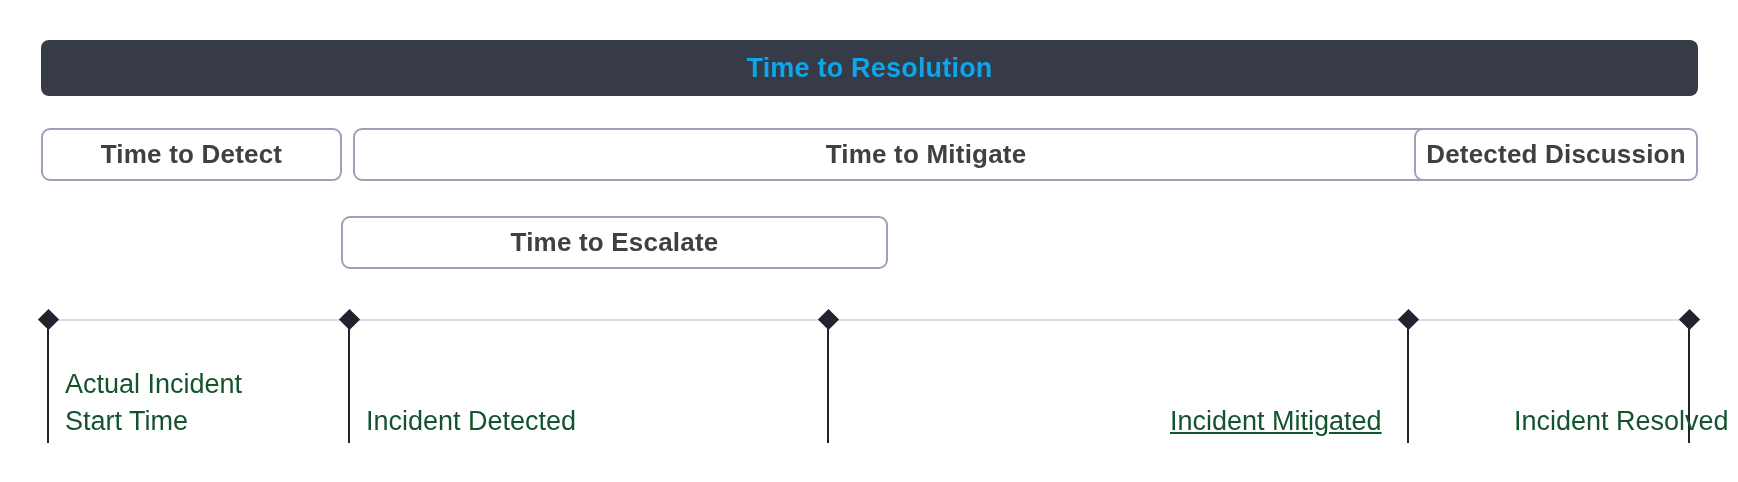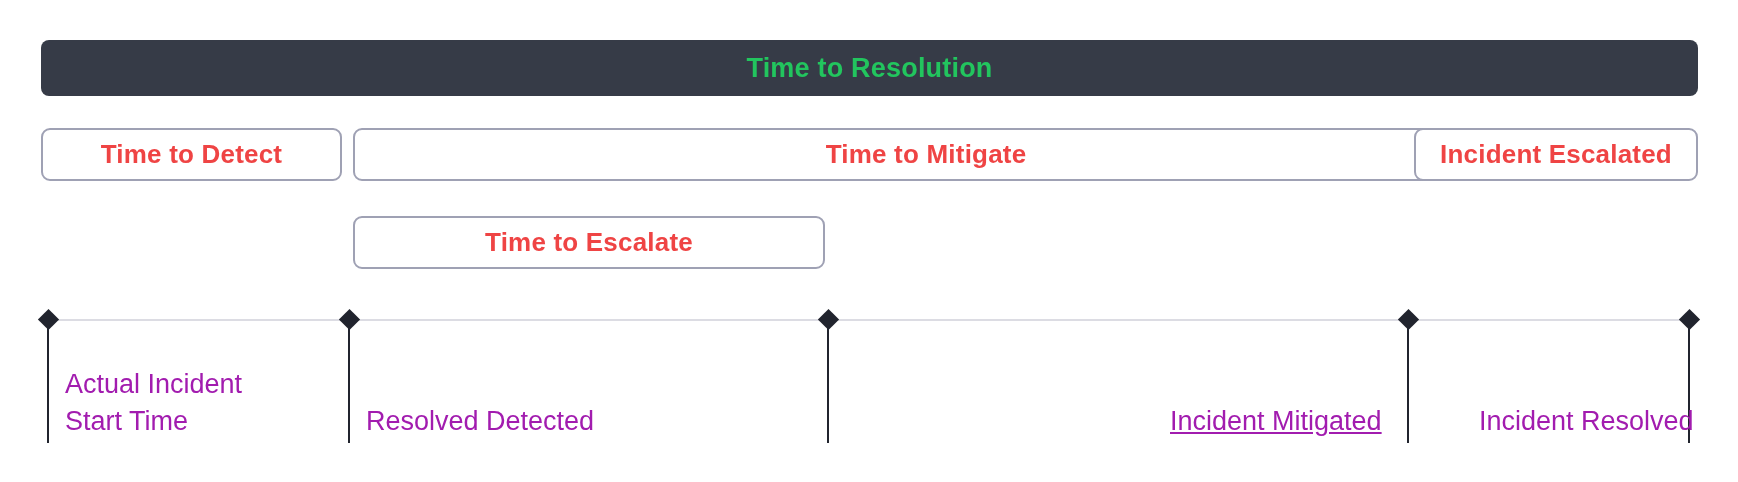--- a/index.html
+++ b/index.html
@@ -13,47 +13,47 @@
   }
   .title-bar {
     position: absolute;
     left: 41px; top: 40px;
     width: 1657px; height: 56px;
     background: #363b47;
     border-radius: 8px;
     display: flex; align-items: center; justify-content: center;
   }
   .title-bar span {
-    color: #22c55e;
+    color: #0ea5e9;
     font-size: 27px;
     font-weight: bold;
     letter-spacing: 0.2px;
   }
   .phase-box {
     position: absolute;
     height: 53px;
     box-sizing: border-box;
     background: #ffffff;
     border: 2px solid #9fa1b4;
     border-radius: 9px;
     display: flex; align-items: center; justify-content: center;
   }
   .phase-box span {
-    color: #ef4444;
+    color: #404040;
     font-size: 26px;
     font-weight: bold;
     letter-spacing: 0.2px;
     text-align: right;
   }
   .row1 { top: 128px; }
   .row2 { top: 216px; }
   .box-detect     { left: 41px;   width: 301px; }
   .box-mitigate   { left: 353px;  width: 1146px; }
   .box-discussion { left: 1414px; width: 284px; }
-  .box-escalate   { left: 353px;  width: 472px; }
+  .box-escalate   { left: 341px;  width: 547px; }
   .box-repair     { left: 835px;  width: 568px; }
 
   .axis-line {
     position: absolute;
     left: 48px; top: 319px;
     width: 1641px; height: 2px;
     background: #dcdce3;
   }
   .diamond {
     position: absolute;
@@ -71,46 +71,46 @@
   .d1 { left: 41px; }  .v1 { left: 47px; }
   .d2 { left: 342px; } .v2 { left: 348px; }
   .d3 { left: 821px; } .v3 { left: 827px; }
   .d4 { left: 1401px; }.v4 { left: 1407px; }
   .d5 { left: 1682px; }.v5 { left: 1688px; }
 
   .event-label {
     position: absolute;
     font-size: 27px;
     line-height: 37px;
-    color: #a21caf;
+    color: #14532d;
     white-space: pre-line;
   }
   .lbl-start     { left: 65px;   top: 366px; }
   .lbl-detected  { left: 366px;  top: 403px; }
   .lbl-escalated { left: 845px;  top: 403px; }
   .lbl-mitigated { left: 1170px; top: 403px; text-decoration: underline; }
-  .lbl-resolved  { left: 1479px; top: 403px; }
+  .lbl-resolved  { left: 1514px; top: 403px; }
 </style>
 </head>
 <body>
 
 <div class="canvas">
 
   <div class="title-bar">
     <span>Time to Resolution</span>
   </div>
 
   <div class="phase-box row1 box-detect">
     <span>Time to Detect</span>
   </div>
   <div class="phase-box row1 box-mitigate">
     <span>Time to Mitigate</span>
   </div>
   <div class="phase-box row1 box-discussion">
-    <span>Incident Escalated</span>
+    <span>Detected Discussion</span>
   </div>
 
   <div class="phase-box row2 box-escalate">
     <span>Time to Escalate</span>
   </div>
 
   <div class="axis-line"></div>
 
   <div class="diamond d1"></div>
   <div class="vline v1"></div>
@@ -118,17 +118,17 @@
   <div class="vline v2"></div>
   <div class="diamond d3"></div>
   <div class="vline v3"></div>
   <div class="diamond d4"></div>
   <div class="vline v4"></div>
   <div class="diamond d5"></div>
   <div class="vline v5"></div>
 
   <div class="event-label lbl-start">Actual Incident
 Start Time</div>
-  <div class="event-label lbl-detected">Resolved Detected</div>
+  <div class="event-label lbl-detected">Incident Detected</div>
   <div class="event-label lbl-mitigated">Incident Mitigated</div>
   <div class="event-label lbl-resolved">Incident Resolved</div>
 
 </div>
 
 </body></html>

